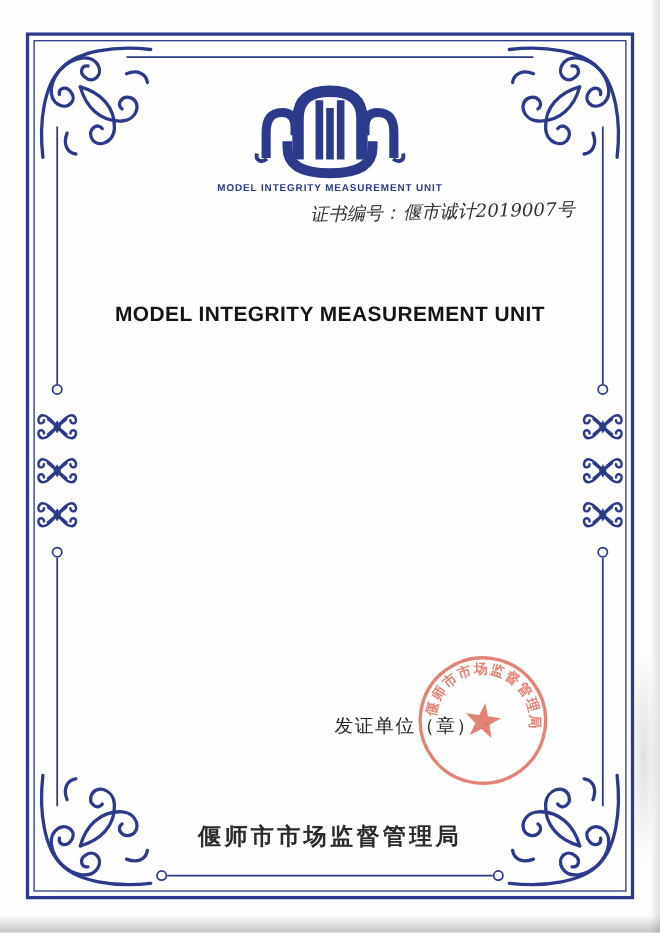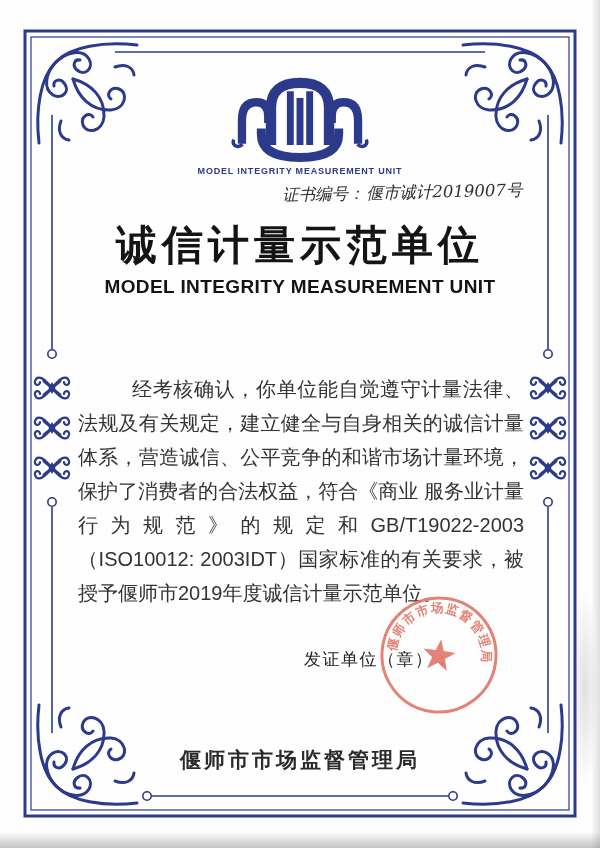--- a/index.html
+++ b/index.html
@@ -117,25 +117,23 @@
     </g>
   </svg>
   <div class="logo-caption">MODEL INTEGRITY MEASUREMENT UNIT</div>
 
   <div class="cert-no">
     <span class="cert-no-wrap">
       <span class="hand hand-label">证书编号：</span><span class="hand">偃市诚计2019007号</span>
     </span>
   </div>
 
-  <div class="title-cn">诚信计量示范单位</div>
   <div class="title-en">MODEL INTEGRITY MEASUREMENT UNIT</div>
 
 
-  <div class="body-text">经考核确认，你单位能自觉遵守计量法律、法规及有关规定，建立健全与自身相关的诚信计量体系，营造诚信、公平竞争的和谐市场计量环境，保护了消费者的合法权益，符合《商业 服务业计量行为规范》的规定和GB/T19022-2003（ISO10012: 2003IDT）国家标准的有关要求，被授予偃师市2019年度诚信计量示范单位。</div>
 
   <div class="issuer">发证单位（章）：</div>
 
   <svg class="seal" width="126" height="126" viewBox="0 0 126 126">
     <defs>
       <path id="sealArc" d="M20,63 A43,43 0 1,1 106,63" fill="none"></path>
     </defs>
     <circle cx="63" cy="63" r="57" fill="none" stroke="currentColor" stroke-width="3"></circle>
     <polygon points="63,47 67,58.5 79.2,58.7 69.5,66.1 73,77.8 63,70.8 53,77.8 56.5,66.1 46.8,58.7 59,58.5" fill="currentColor"></polygon>
     <text font-size="12.5" letter-spacing="1.5" text-anchor="middle">

